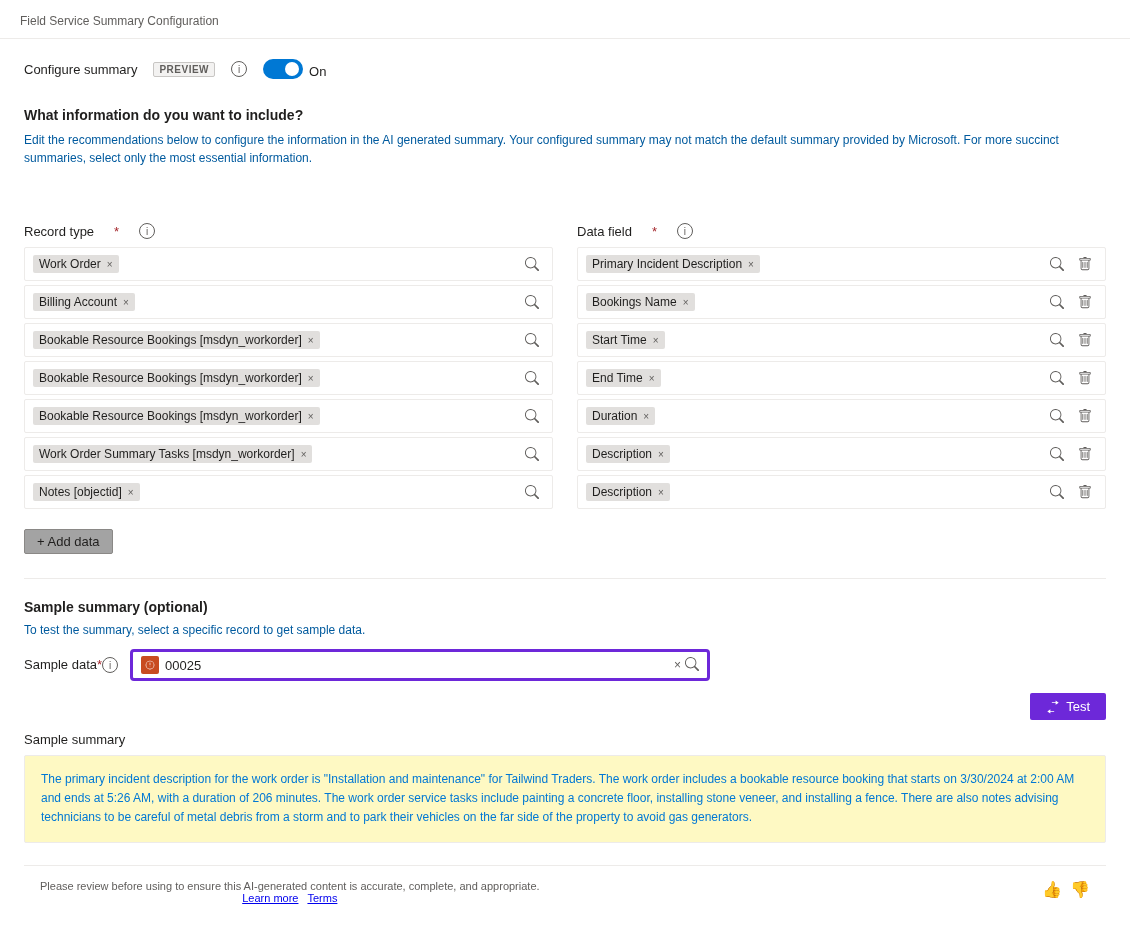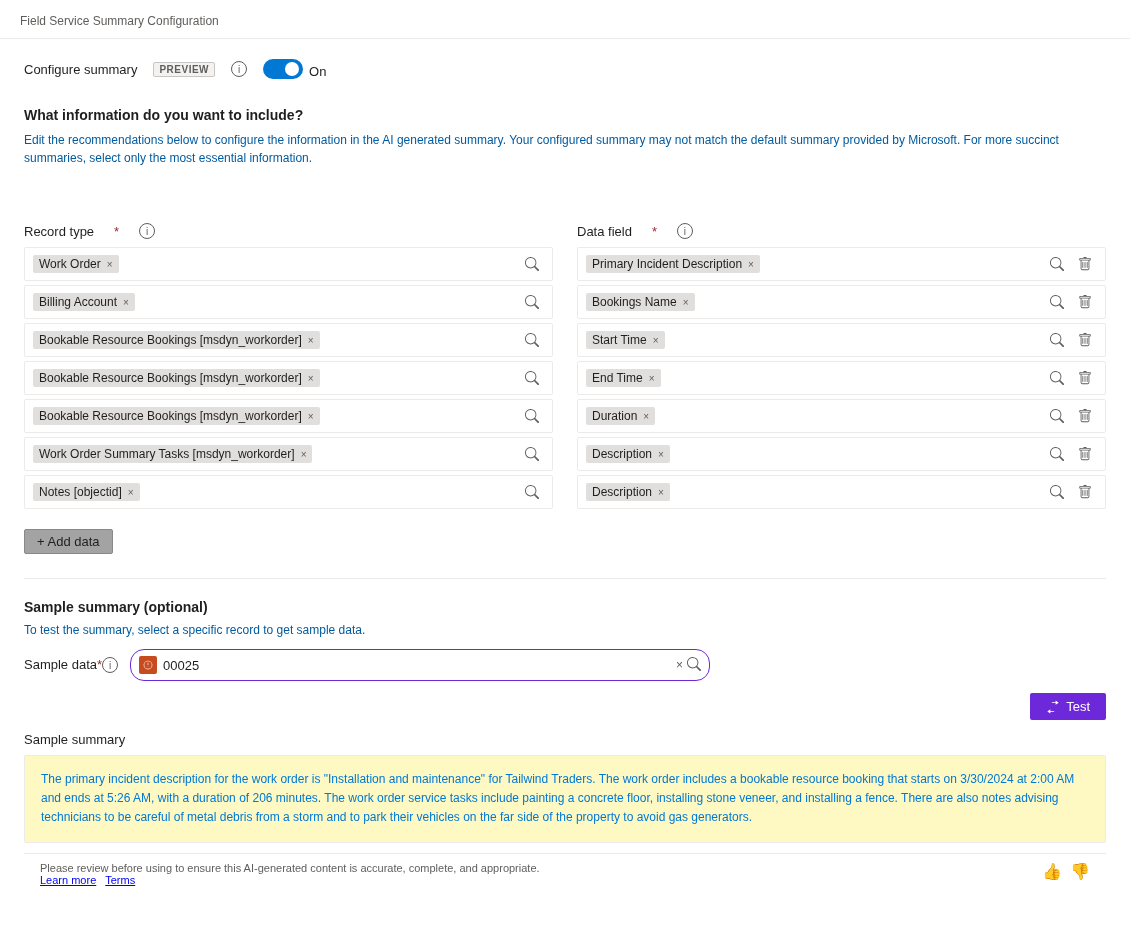--- a/index.html
+++ b/index.html
@@ -72,21 +72,21 @@
       font-size: 13px; color: #201f1e; margin-top: 8px;
     }
 
     .sample-section { margin-top: 24px; border-top: 1px solid #edebe9; padding-top: 20px; }
     .sample-info { font-size: 12px; color: #005a9e; margin-bottom: 12px; }
 
     .sample-data-row { display: flex; align-items: center; gap: 12px; margin-bottom: 12px; }
     .sample-data-label { font-size: 13px; font-weight: 500; display: flex; align-items: flex-start; }
 
     .sample-data-input {
-      flex: 1; border: 1px solid #6d28d9; border-radius: 14px; height: 32px;
+      flex: 1; border: 3px solid #6d28d9; border-radius: 4px; height: 32px;
       display: flex; align-items: center; padding: 0 8px; background: #fff;
       max-width: 580px;
     }
     .sample-record-icon {
       width: 18px; height: 18px; background: #c84b1f; border-radius: 2px;
       display: flex; align-items: center; justify-content: center;
       font-size: 9px; color: #fff; margin-right: 6px; flex-shrink: 0;
     }
     .sample-record-text { font-size: 13px; flex: 1; }
     .sample-x { color: #605e5c; font-size: 12px; cursor: pointer; margin: 0 4px; }
@@ -99,22 +99,22 @@
     }
 
     .sample-summary-label { font-size: 13px; font-weight: 500; margin-bottom: 8px; }
     .summary-box {
       border: 1px solid #edebe9; border-radius: 2px; padding: 14px 16px;
       font-size: 12px; line-height: 1.6; color: #201f1e; background: #fef9c3;
     }
     .summary-text { color: #0078d4; }
 
     .footer-note {
-      font-size: 11px; color: #605e5c; margin-top: 10px; padding: 8px 16px;
-      border-top: 1px solid #edebe9; display: flex; align-items: flex-start; justify-content: space-between;
+      font-size: 11px; color: #605e5c; margin-top: 22px; padding: 14px 16px;
+      border-top: 1px solid #edebe9; display: flex; align-items: flex-start; justify-content: space-between; text-align: center;
     }
     .feedback-icons { display: flex; gap: 8px; }
     .feedback-icon { cursor: pointer; color: #605e5c; font-size: 16px; }
   </style>
 </head>
 <body>
 
 <div class="header">
   <div class="header-subtitle">Field Service Summary Configuration</div>
 </div>

